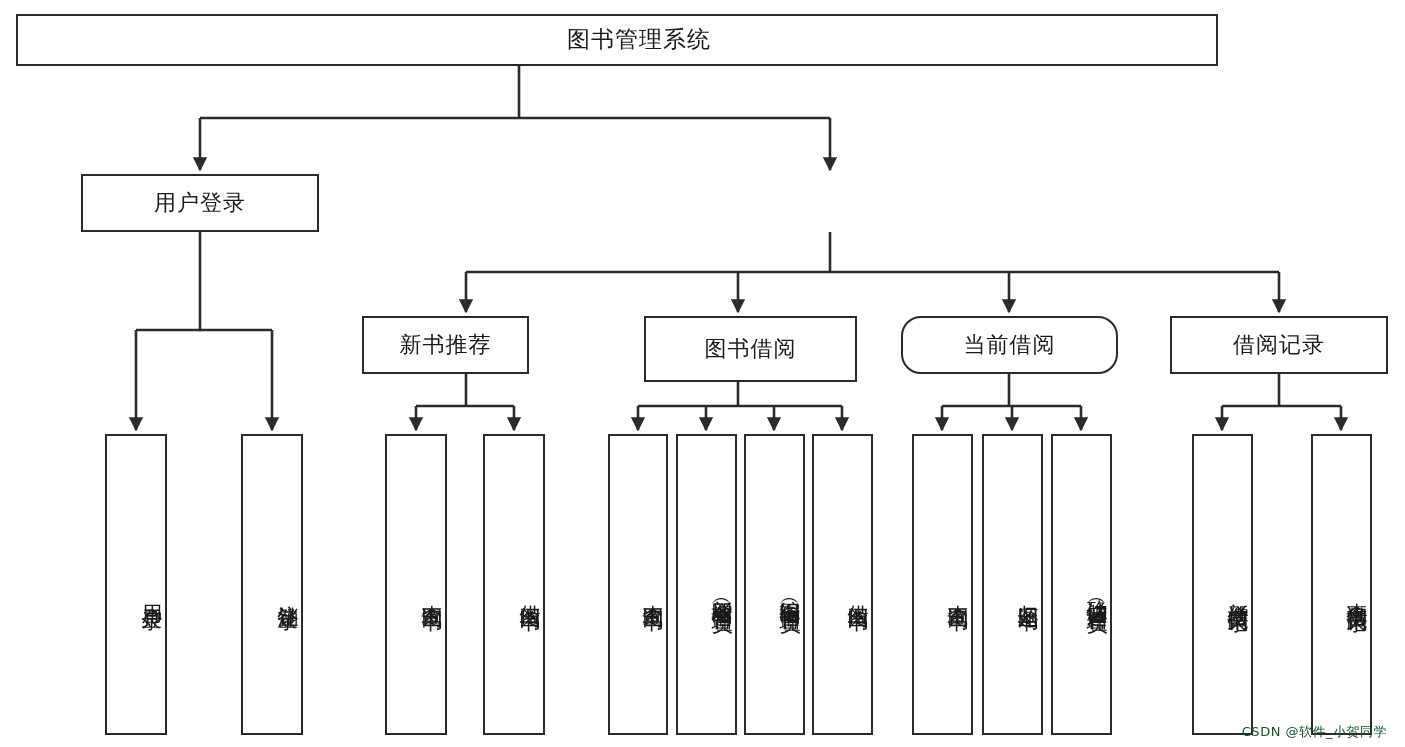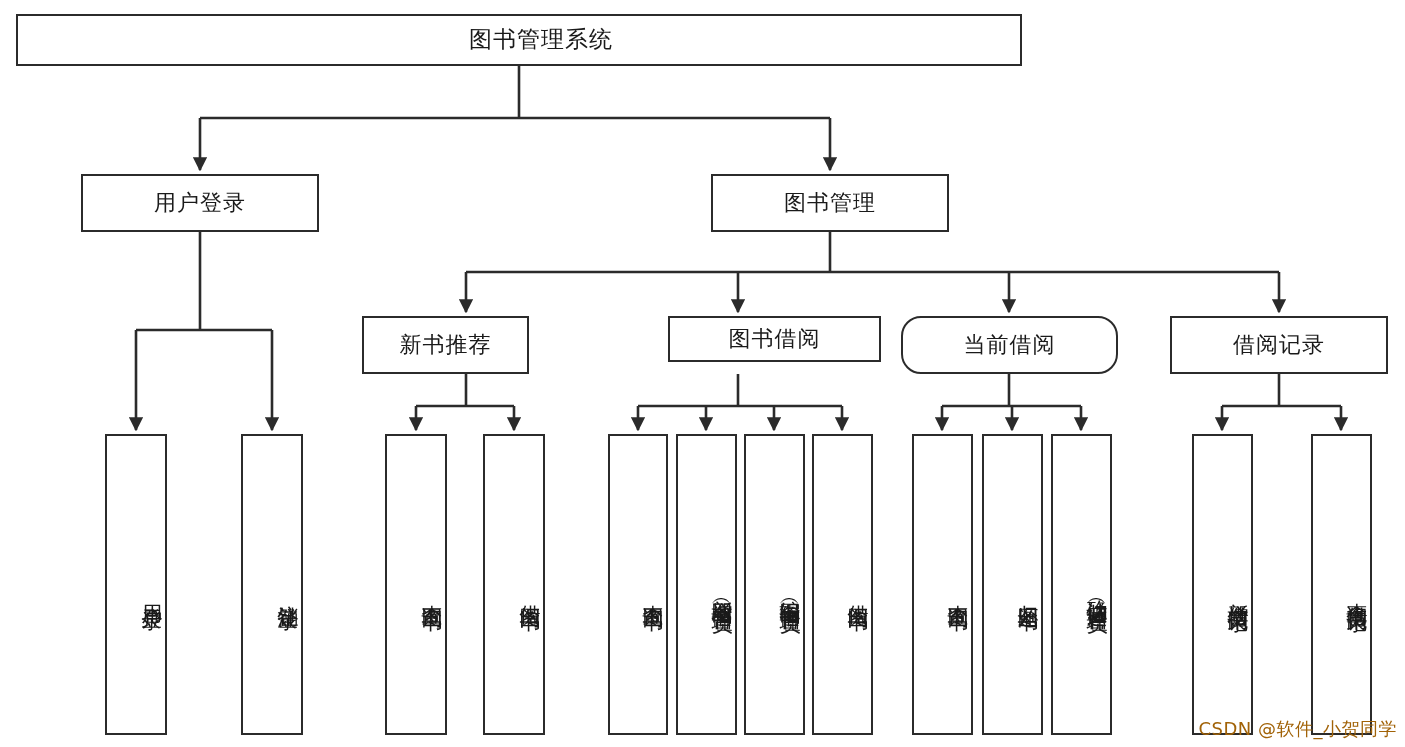--- a/index.html
+++ b/index.html
@@ -54,24 +54,24 @@
     padding-top: 14px;
     align-items: flex-start;
     justify-content: center;
   }
   .node-label {
     display: block;
     white-space: pre-wrap;
   }
   #watermark {
     position: absolute;
-    right: 8px;
+    right: 18px;
     bottom: 6px;
-    font-size: 18px;
-    color: #a16207;
+    font-size: 13px;
+    color: #14532d;
     letter-spacing: 0.5px;
     white-space: nowrap;
   }
 </style>
 </head>
 <body>
 
 <div id="canvas">
 
   <svg id="wires" viewBox="0 0 1405 747" xmlns="http://www.w3.org/2000/svg">
@@ -117,35 +117,32 @@
       <path d="M 1012 406 L 1012 430" marker-end="url(#arrow)"></path>
       <path d="M 1081 406 L 1081 430" marker-end="url(#arrow)"></path>
 
       <path d="M 1279 374 L 1279 406"></path>
       <path d="M 1222 406 L 1341 406"></path>
       <path d="M 1222 406 L 1222 430" marker-end="url(#arrow)"></path>
       <path d="M 1341 406 L 1341 430" marker-end="url(#arrow)"></path>
     </g>
   </svg>
 
-  <div class="node root horiz" style="left: 16px; top: 14px; width: 1006px; height: 52px; padding-left: 44px;">
+  <div class="node root horiz" style="left: 16px; top: 14px; width: 1202px; height: 52px; padding-left: 44px;">
     <span class="node-label">图书管理系统</span>
   </div>
 
   <div class="node horiz" style="left: 81px; top: 174px; width: 238px; height: 58px;">
     <span class="node-label">用户登录</span>
   </div>
-  <div class="node horiz" style="left: 711px; top: 174px; width: 238px; height: 58px;">
-    <span class="node-label">图书管理</span>
-  </div>
 
   <div class="node horiz" style="left: 362px; top: 316px; width: 167px; height: 58px;">
     <span class="node-label">新书推荐</span>
   </div>
-  <div class="node horiz" style="left: 668px; top: 316px; width: 213px; height: 46px;">
+  <div class="node horiz" style="left: 644px; top: 316px; width: 213px; height: 66px;">
     <span class="node-label">图书借阅</span>
   </div>
   <div class="node horiz" style="left: 901px; top: 316px; width: 217px; height: 58px; border-radius: 20px;">
     <span class="node-label">当前借阅</span>
   </div>
   <div class="node horiz" style="left: 1170px; top: 316px; width: 218px; height: 58px;">
     <span class="node-label">借阅记录</span>
   </div>
 
   <div class="node vert" style="left: 105px; top: 434px; width: 62px; height: 301px;">

